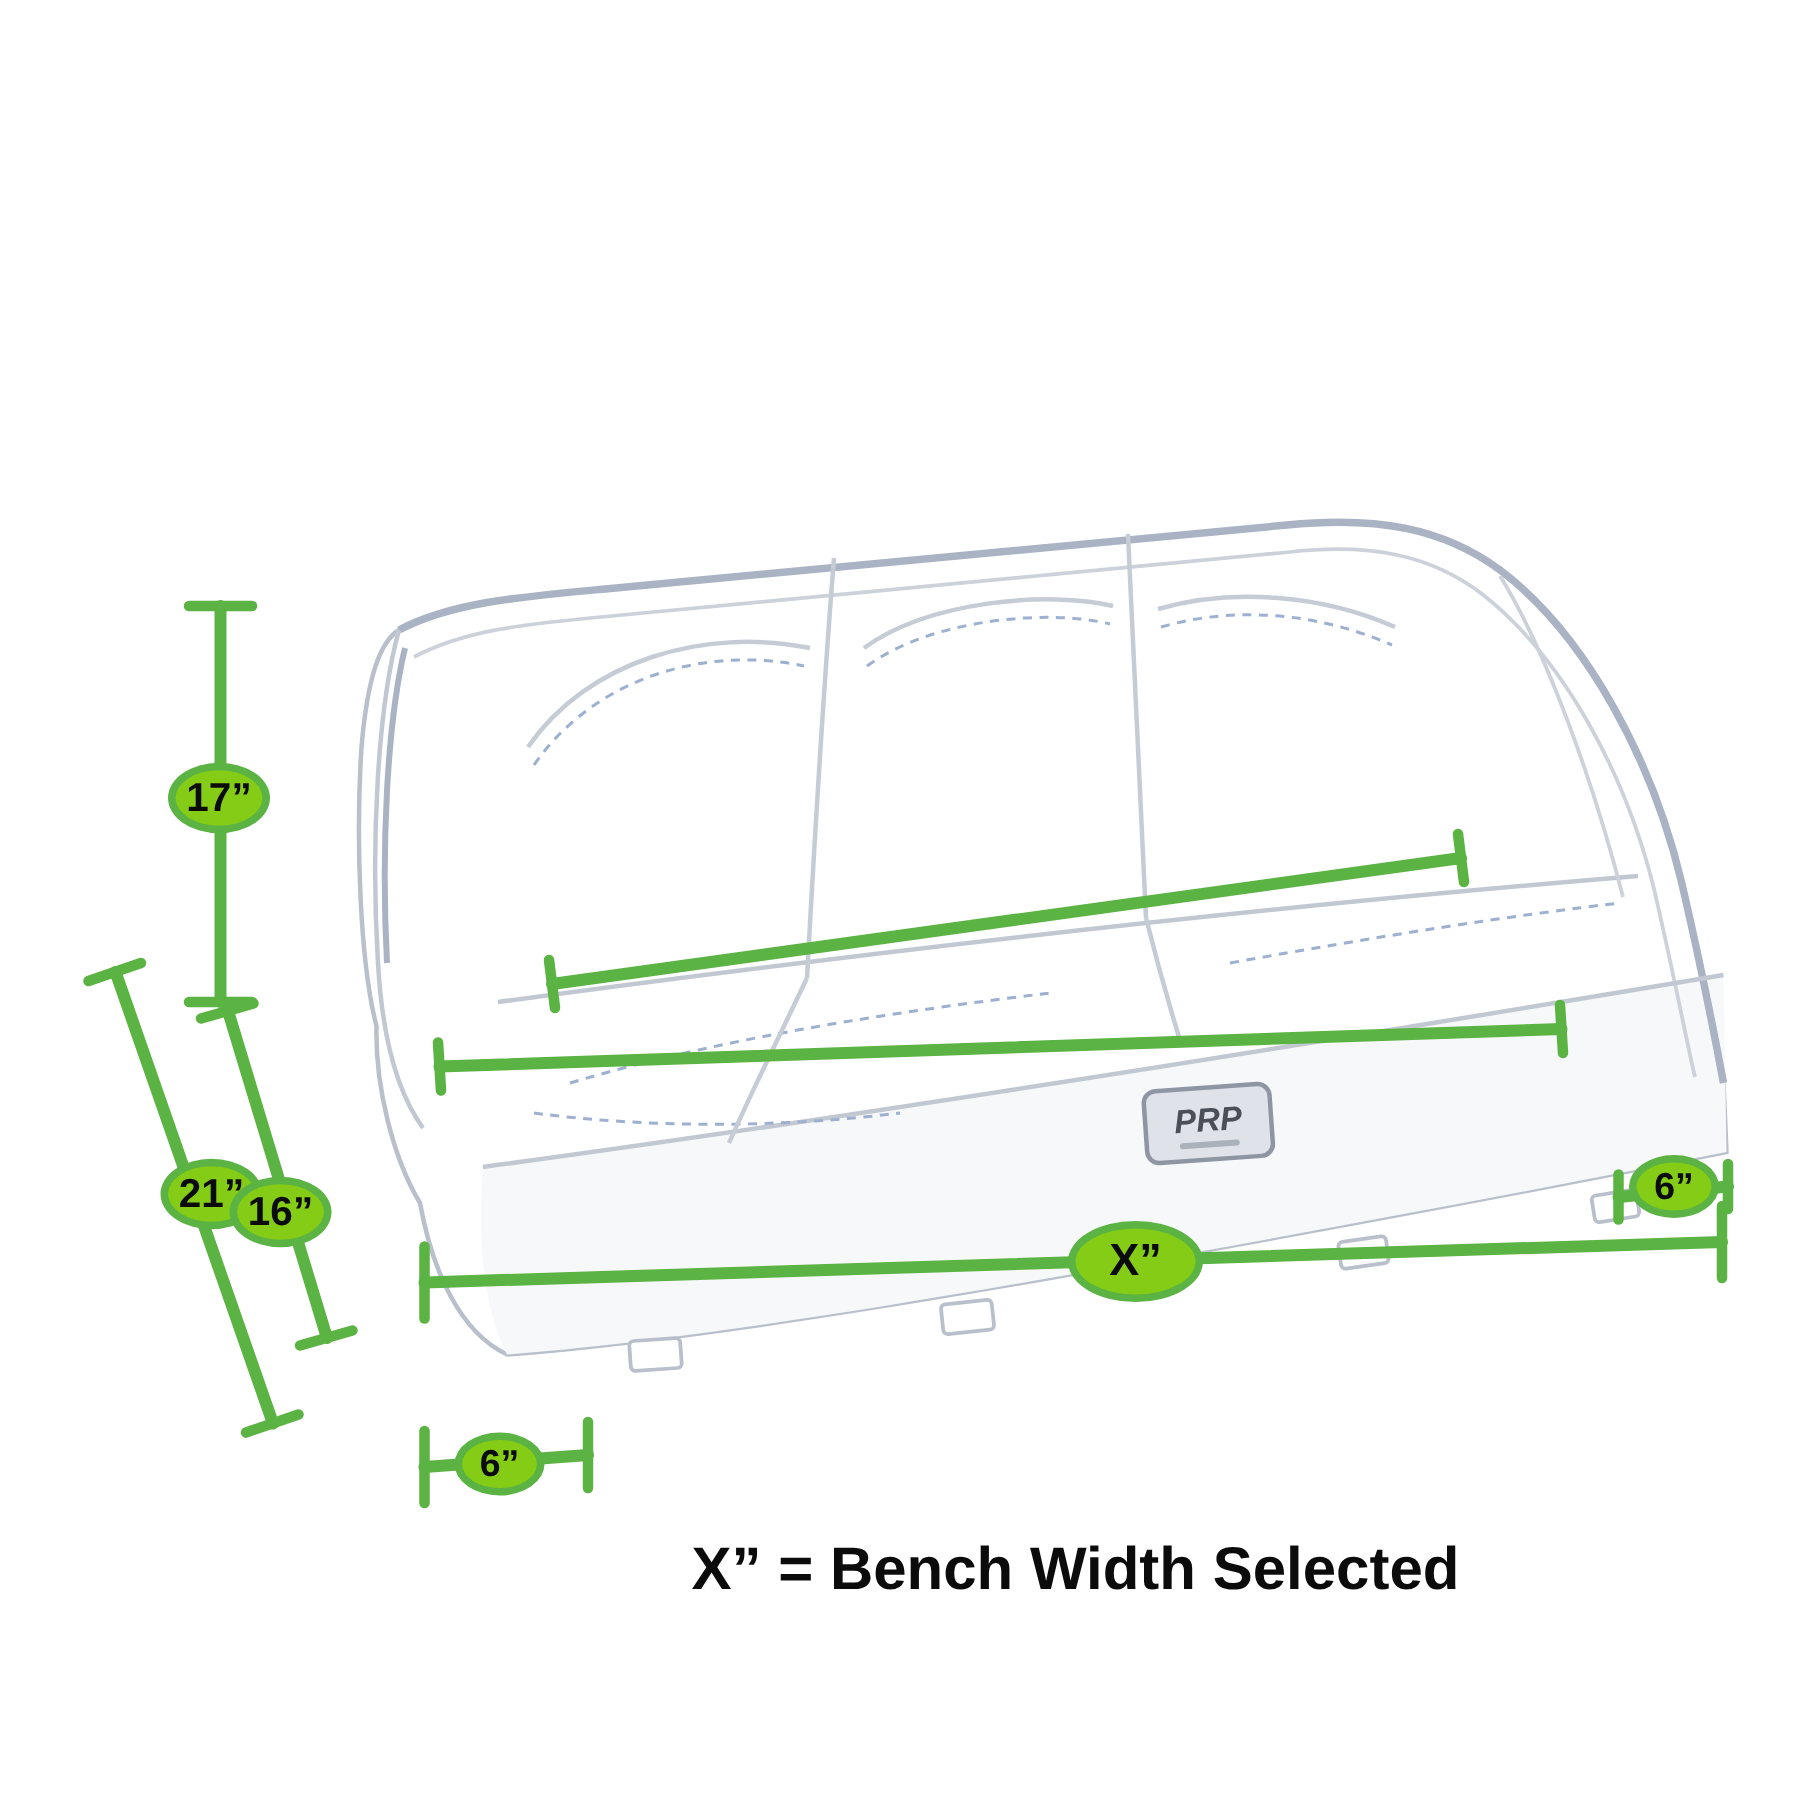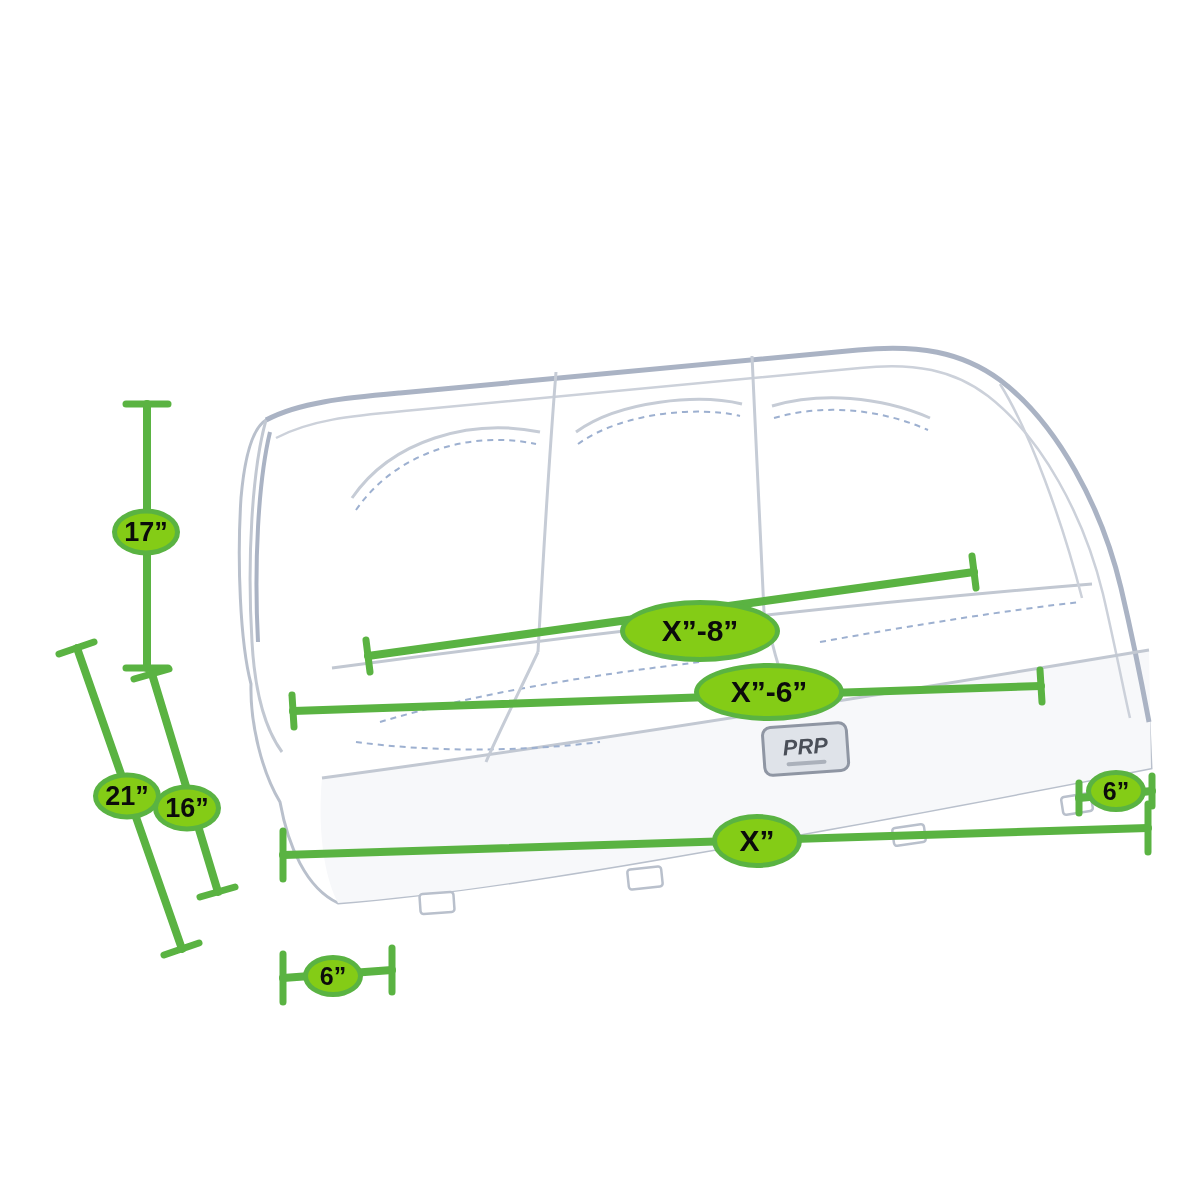--- a/index.html
+++ b/index.html
@@ -161,21 +161,20 @@
       <g>
         <line x1="283" y1="978" x2="392" y2="970" stroke-width="8"></line>
         <line x1="283" y1="954" x2="283" y2="1002" stroke-width="7"></line>
         <line x1="392" y1="948" x2="392" y2="992" stroke-width="7"></line>
       </g>
     </g>
   </svg>
 
 
   <div class="dim-label lbl-sm" style="left:146px;top:532px;">17”</div>
-  <div class="dim-label lbl-sm" style="left:127px;top:796px;">21”</div>
+  <div class="dim-label lbl-sm" style="left:141px;top:796px;">21”</div>
   <div class="dim-label lbl-sm" style="left:187px;top:808px;">16”</div>
-  <div class="dim-label lbl-wide" style="left:700px;top:631px;">X”-8”</div>
-  <div class="dim-label lbl-wide2" style="left:769px;top:692px;">X”-6”</div>
   <div class="dim-label lbl-x" style="left:757px;top:841px;">X”</div>
   <div class="dim-label lbl-xs" style="left:1116px;top:791px;">6”</div>
   <div class="dim-label lbl-xs" style="left:333px;top:976px;">6”</div>
 
+  <div class="footnote">X” = Bench Width Selected</div>
 </div>
 
 </body></html>

